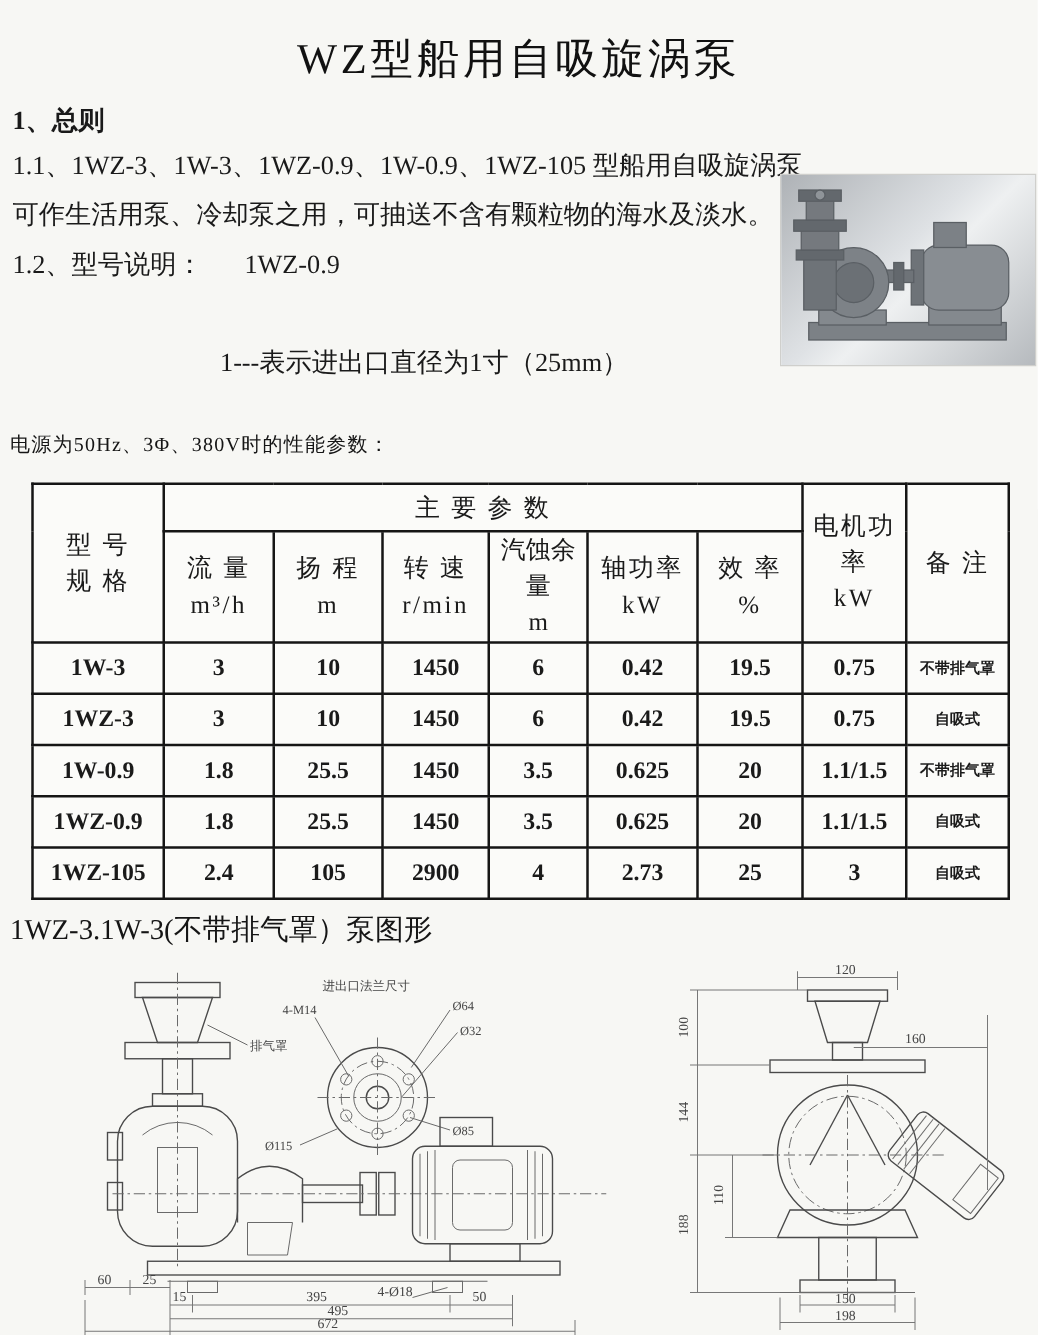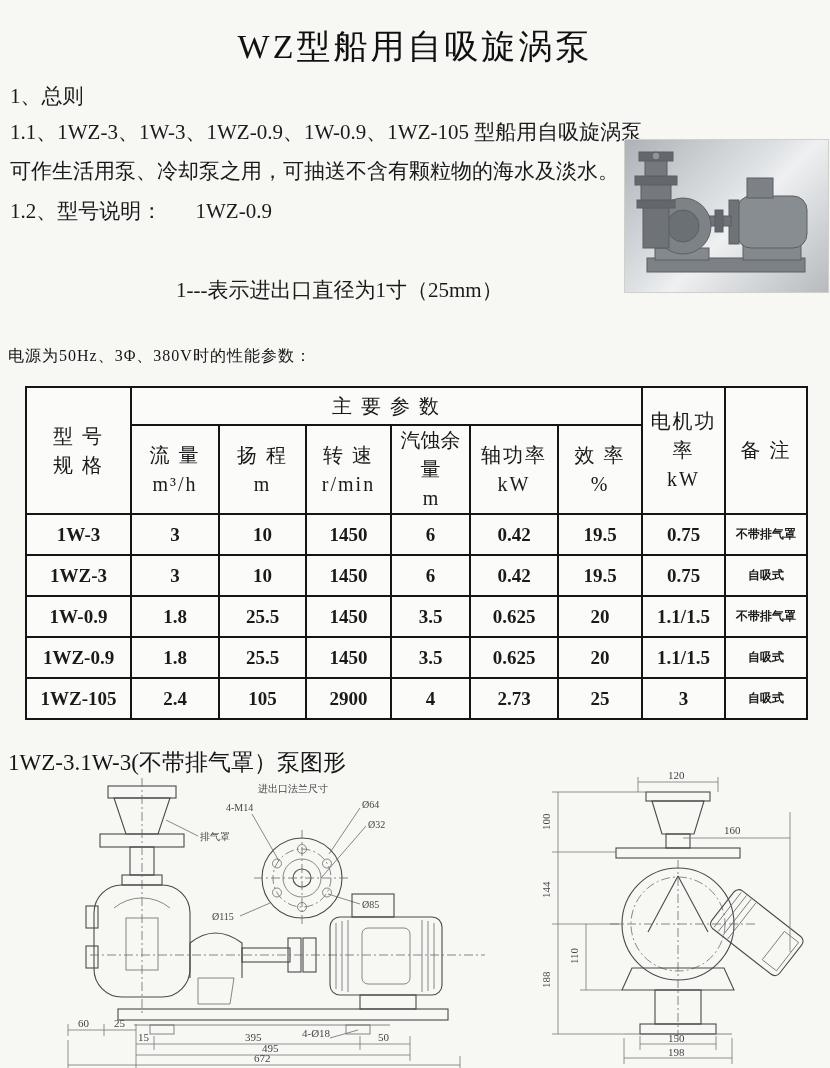--- a/index.html
+++ b/index.html
@@ -9,21 +9,21 @@
     font-family:"Liberation Serif","DejaVu Serif",serif;
   }
   .title{
     position:absolute;top:24px;left:0;width:100%;text-align:center;
     font-size:34px;font-weight:normal;letter-spacing:3px;margin:0;color:#111;
   }
   .tline{position:absolute;left:10px;font-size:21px;white-space:nowrap;color:#1a1a1a;}
   .sec{font-size:21px;}
   .indent{left:176px;}
   .perf-intro{position:absolute;left:8px;top:346px;font-size:16px;letter-spacing:1px;color:#151515;}
-  .drawing-heading{position:absolute;left:8px;top:728px;font-size:23px;color:#151515;margin-top:19px;}
+  .drawing-heading{position:absolute;left:8px;top:728px;font-size:23px;color:#151515;}
 
   .photo{
     position:absolute;left:625px;top:140px;width:203px;height:152px;
     background:linear-gradient(135deg,#aeb2b6 0%,#dfe2e5 45%,#eef0f1 55%,#b6babe 100%);
     box-shadow:0 0 0 1px #cfcfcc;
   }
 
   table.perf{
     position:absolute;left:25px;top:386px;border-collapse:collapse;
     table-layout:fixed;width:781px;background:#fbfbf9;
@@ -49,21 +49,21 @@
   .dash{stroke:#6a6a6a;stroke-width:.8;fill:none;stroke-dasharray:9 3 2 3;}
   .hatch{stroke:#6a6a6a;stroke-width:.8;}
 </style>
 </head>
 <body>
 
 <div class="page">
 
   <h1 class="title">WZ型船用自吸旋涡泵</h1>
 
-  <div class="tline sec" style="top:82px;">1、总则</div>
+  <div class="tline sec" style="top:82px;font-weight:bold;">1、总则</div>
   <div class="tline" style="top:118px;">1.1、1WZ-3、1W-3、1WZ-0.9、1W-0.9、1WZ-105 型船用自吸旋涡泵</div>
   <div class="tline" style="top:157px;">可作生活用泵、冷却泵之用，可抽送不含有颗粒物的海水及淡水。</div>
 
   <div class="tline" style="top:197px;text-align:center;">
     <span>1.2、型号说明：</span>
     <span style="margin-left:28px;">1WZ-0.9</span>
   </div>
   <div class="tline indent" style="top:276px;">1---表示进出口直径为1寸（25mm）</div>
 
   <div class="photo">

